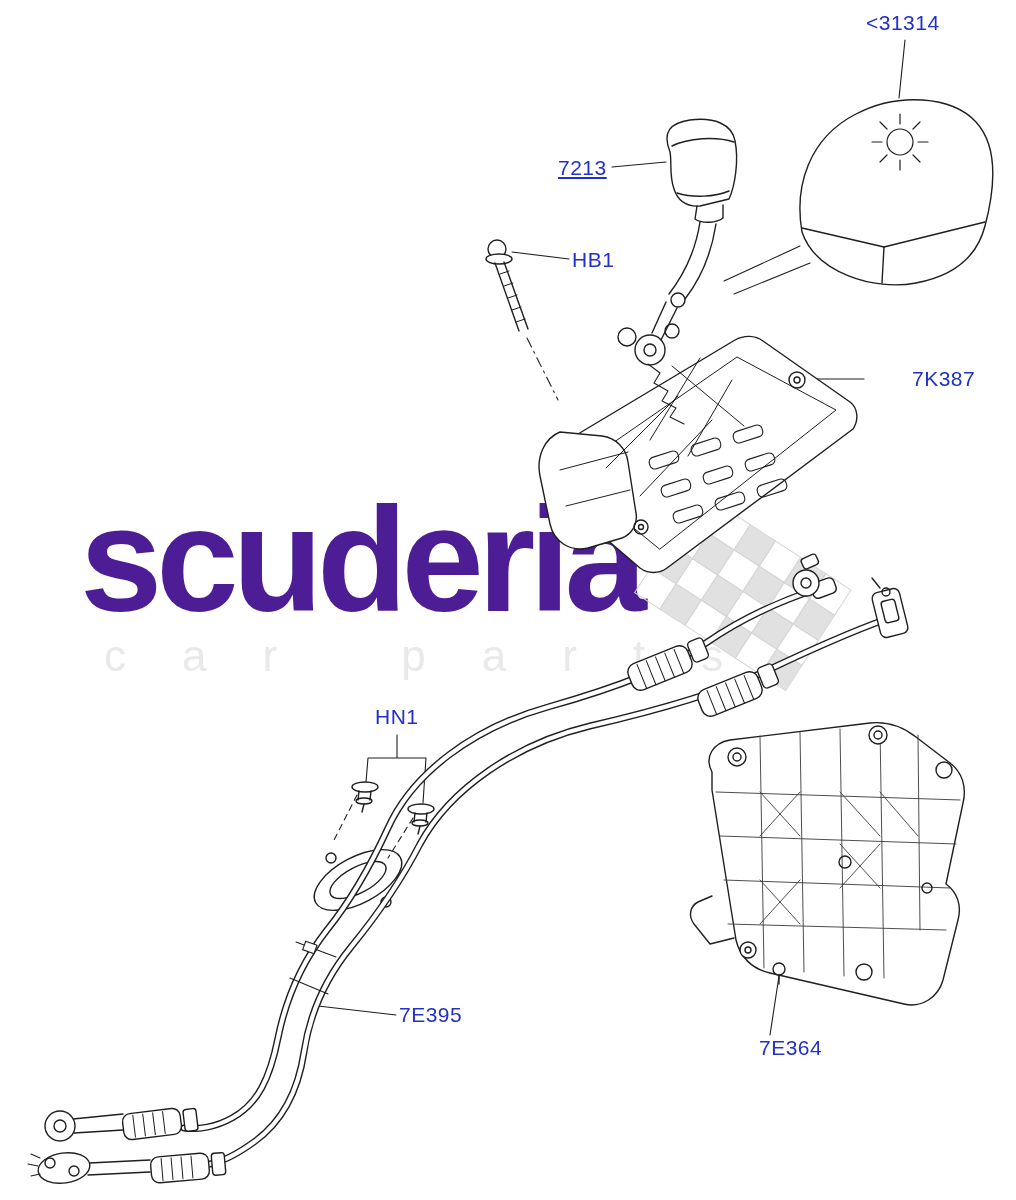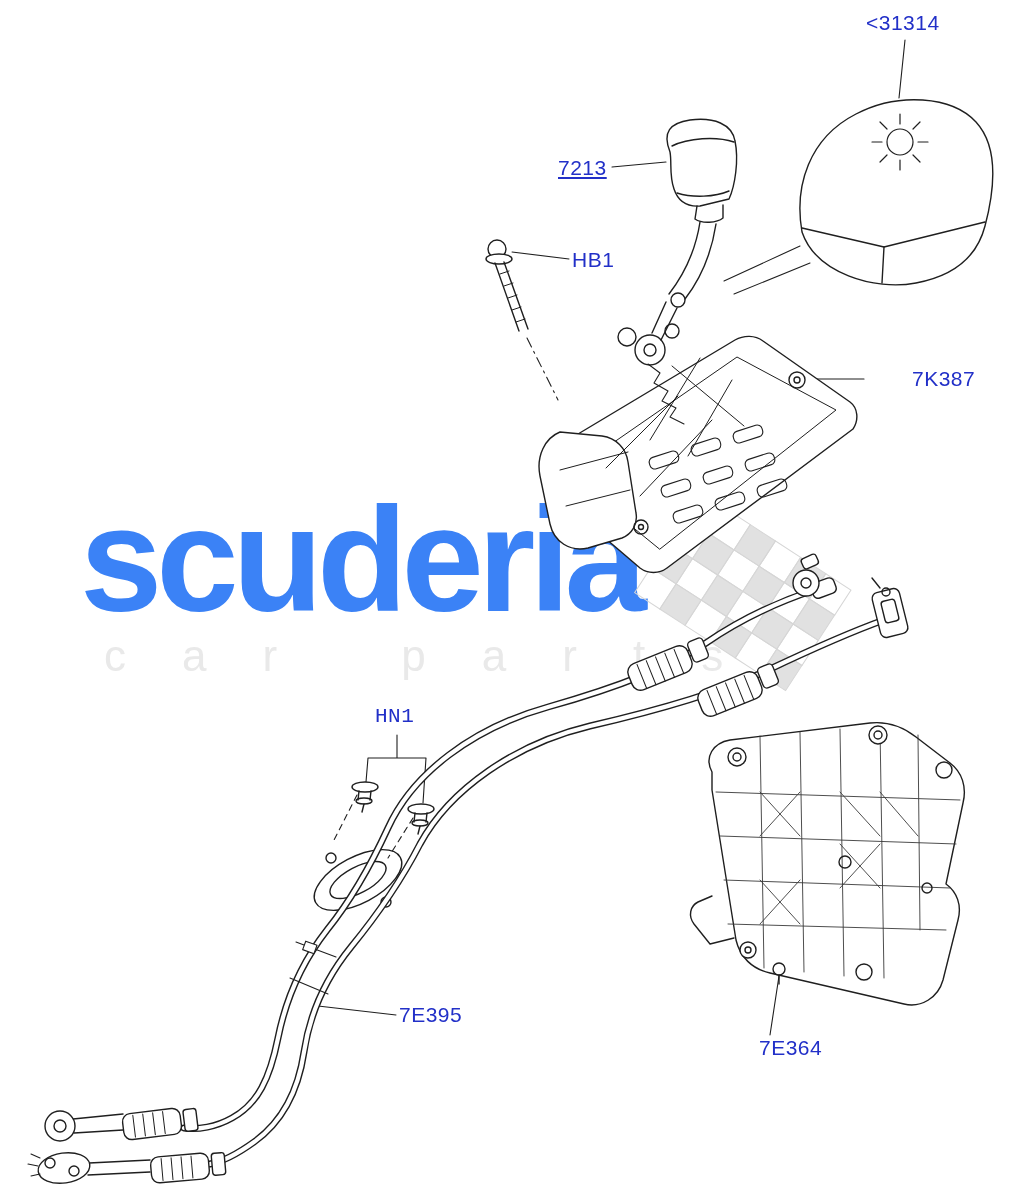--- a/index.html
+++ b/index.html
@@ -5,37 +5,37 @@
   * { margin:0; padding:0; box-sizing:border-box; }
   html,body { background:#ffffff; }
   .stage {
     position:relative; width:1016px; height:1200px;
     background:#ffffff; overflow:hidden;
     font-family:"Liberation Sans", sans-serif;
   }
   .wm-title {
     position:absolute; left:80px; top:486px;
     font-size:148px; font-weight:bold; letter-spacing:-6px;
-    color:#3b82f6; line-height:1; z-index:0; white-space:nowrap;
+    color:#4c1d95; line-height:1; z-index:0; white-space:nowrap;
   }
   .wm-sub {
     position:absolute; left:104px; top:634px;
     font-size:44px; font-weight:400; letter-spacing:56px;
     color:#e9e9e9; line-height:1; z-index:0; white-space:nowrap;
   }
   svg.art { position:absolute; left:0; top:0; z-index:1; }
   .lbl {
     position:absolute; z-index:2;
     color:#2230c8; font-size:21px; letter-spacing:0.5px; white-space:nowrap;
   }
   #lab-cover   { left:826px; top:11px;margin-left:40px; }
   #lab-knob    { left:558px; top:156px;text-decoration:underline; }
   #lab-bolt    { left:572px; top:248px; }
   #lab-shifter { left:868px; top:367px;margin-left:44px; }
-  #lab-clips   { left:375px; top:705px;font-family:Liberation Mono, monospace; }
+  #lab-clips   { left:375px; top:705px; }
   #lab-cable   { left:399px; top:1003px; }
   #lab-bracket { left:736px; top:1036px;margin-left:23px; }
 </style>
 </head>
 <body>
 
 <div class="stage">
 
   <div class="wm-title">scuderia</div>
   <div class="wm-sub">car parts</div>

